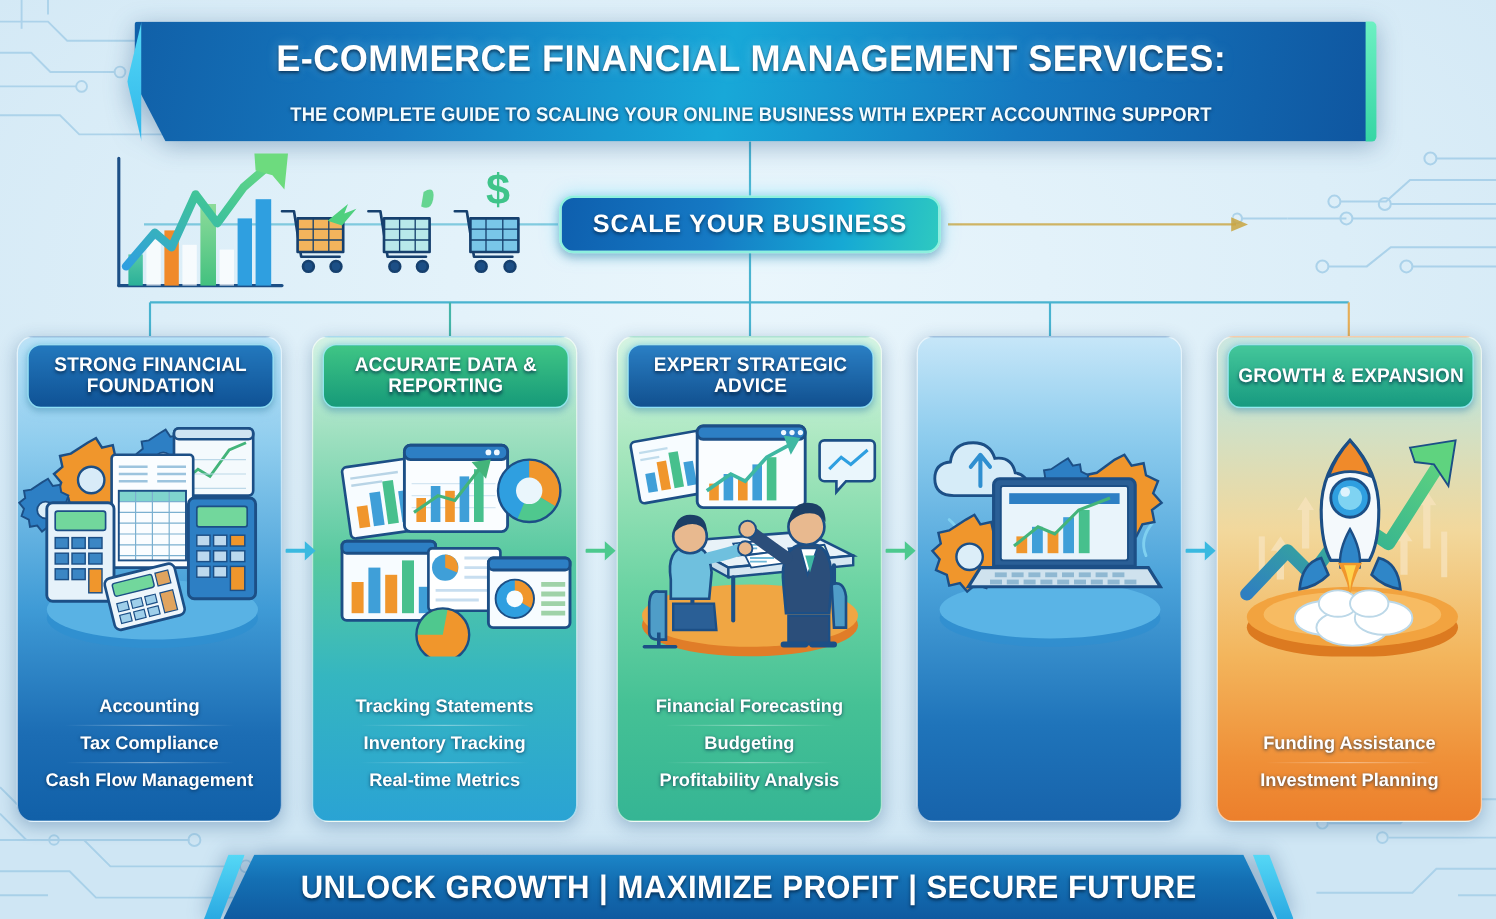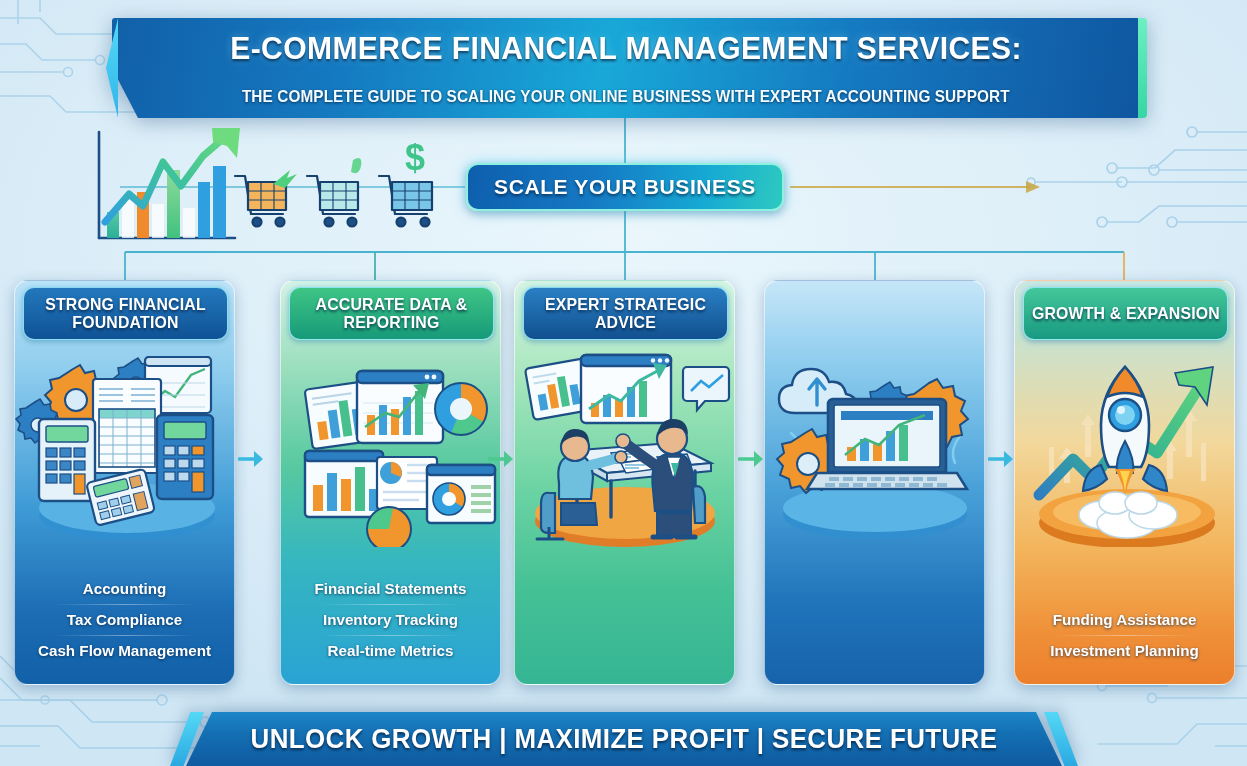--- a/index.html
+++ b/index.html
@@ -100,21 +100,21 @@
     position: absolute;
     top: 280px;
     width: 221px;
     height: 405px;
     border-radius: 14px;
     overflow: hidden;
     box-shadow: 0 4px 14px rgba(20,70,120,.3);
     border: 1px solid rgba(255,255,255,.6);
   }
   .col-0 { left: 14px; }
-  .col-1 { left: 280px; }
+  .col-1 { left: 260px; }
   .col-2 { left: 514px; }
   .col-3 { left: 764px; }
   .col-4 { left: 1014px; }
 
   .col-header {
     position: absolute; left: 8px; top: 6px;
     width: 205px; height: 53px;
     border-radius: 11px;
     display: flex; align-items: center; justify-content: center;
     text-align: center;
@@ -520,21 +520,21 @@
         <path d="M190 140 h20 M190 148 h20 M190 156 h20 M190 164 h20" stroke="#9fd2a8" stroke-width="4"></path>
       </g>
 
       <g transform="translate(108 182)">
         <circle r="22" fill="#f0962c"></circle>
         <path d="M0 0 L-22 0 A22 22 0 0 1 4 -21 Z" fill="#4fc88e"></path>
         <circle r="22" fill="none" stroke="#1c4f86" stroke-width="2"></circle>
       </g>
     </svg>
     <div class="col-list">
-      <div class="item">Financial Statements</div>
+      <div class="item">Tracking Statements</div>
       <div class="item">Inventory Tracking</div>
       <div class="item">Real-time Metrics</div>
     </div>
   </div>
 
   <div class="column col-2" style="background:linear-gradient(180deg,#d9f5e2 0%,#a6e6bd 24%,#6bd3a3 52%,#45c195 76%,#35b594 100%);">
     <div class="col-header" style="background:linear-gradient(180deg,#2a7fc4,#11508f);">
       <span class="hdr-text">EXPERT STRATEGIC ADVICE</span>
     </div>
     <svg class="col-art" viewBox="0 0 221 200">
@@ -609,20 +609,25 @@
         <path d="M142 90 q2 -18 16 -18 q15 0 15 16 q-6 -9 -17 -7 q-9 2 -14 9 Z" fill="#1c3f66"></path>
         <path d="M152 110 l6 22 l8 -22 Z" fill="#fff" stroke="#1c4f86" stroke-width="1.4"></path>
         <path d="M156 116 l4 14 l4 -14 Z" fill="#3fb8a2"></path>
         <path d="M140 118 q-20 -14 -30 -22" stroke="#2b4e7a" stroke-width="11" stroke-linecap="round" fill="none"></path>
         <circle cx="108" cy="94" r="7" fill="#e8b98f" stroke="#1c4f86" stroke-width="1.6"></circle>
         <path d="M142 166 h34 v24 h-34 Z" fill="#2b4e7a" stroke="#1c4f86" stroke-width="2"></path>
         <path d="M138 190 h18 M162 190 h18" stroke="#1c4f86" stroke-width="5" stroke-linecap="round"></path>
         <path d="M178 140 q10 -4 12 10 v26 h-10 Z" fill="#4f9dc8" stroke="#1c4f86" stroke-width="2.2"></path>
       </g>
     </svg>
+    <div class="col-list">
+      <div class="item">Financial Forecasting</div>
+      <div class="item">Budgeting</div>
+      <div class="item">Profitability Analysis</div>
+    </div>
   </div>
 
   <div class="column col-3" style="background:linear-gradient(180deg,#c6e6f8 0%,#8fcdee 20%,#4ba3da 50%,#1f74ba 80%,#1763ab 100%);">
     <svg class="col-art" viewBox="0 0 221 200">
       <ellipse cx="110" cy="168" rx="92" ry="24" fill="#2f8fd0" opacity=".8"></ellipse>
       <ellipse cx="110" cy="161" rx="92" ry="24" fill="#5ab4e6"></ellipse>
 
       <g>
         <path d="M30 66 q-16 0 -16 -14 q0 -13 13 -14 q2 -16 19 -16 q14 0 18 13 q14 -2 17 12 q10 2 10 10 q0 9 -12 9 Z" fill="#d6ecf8" stroke="#1c4f86" stroke-width="2.4"></path>
         <path d="M52 58 V34 M44 42 L52 32 L60 42" fill="none" stroke="#2f8fd0" stroke-width="3.4" stroke-linecap="round" stroke-linejoin="round"></path>

